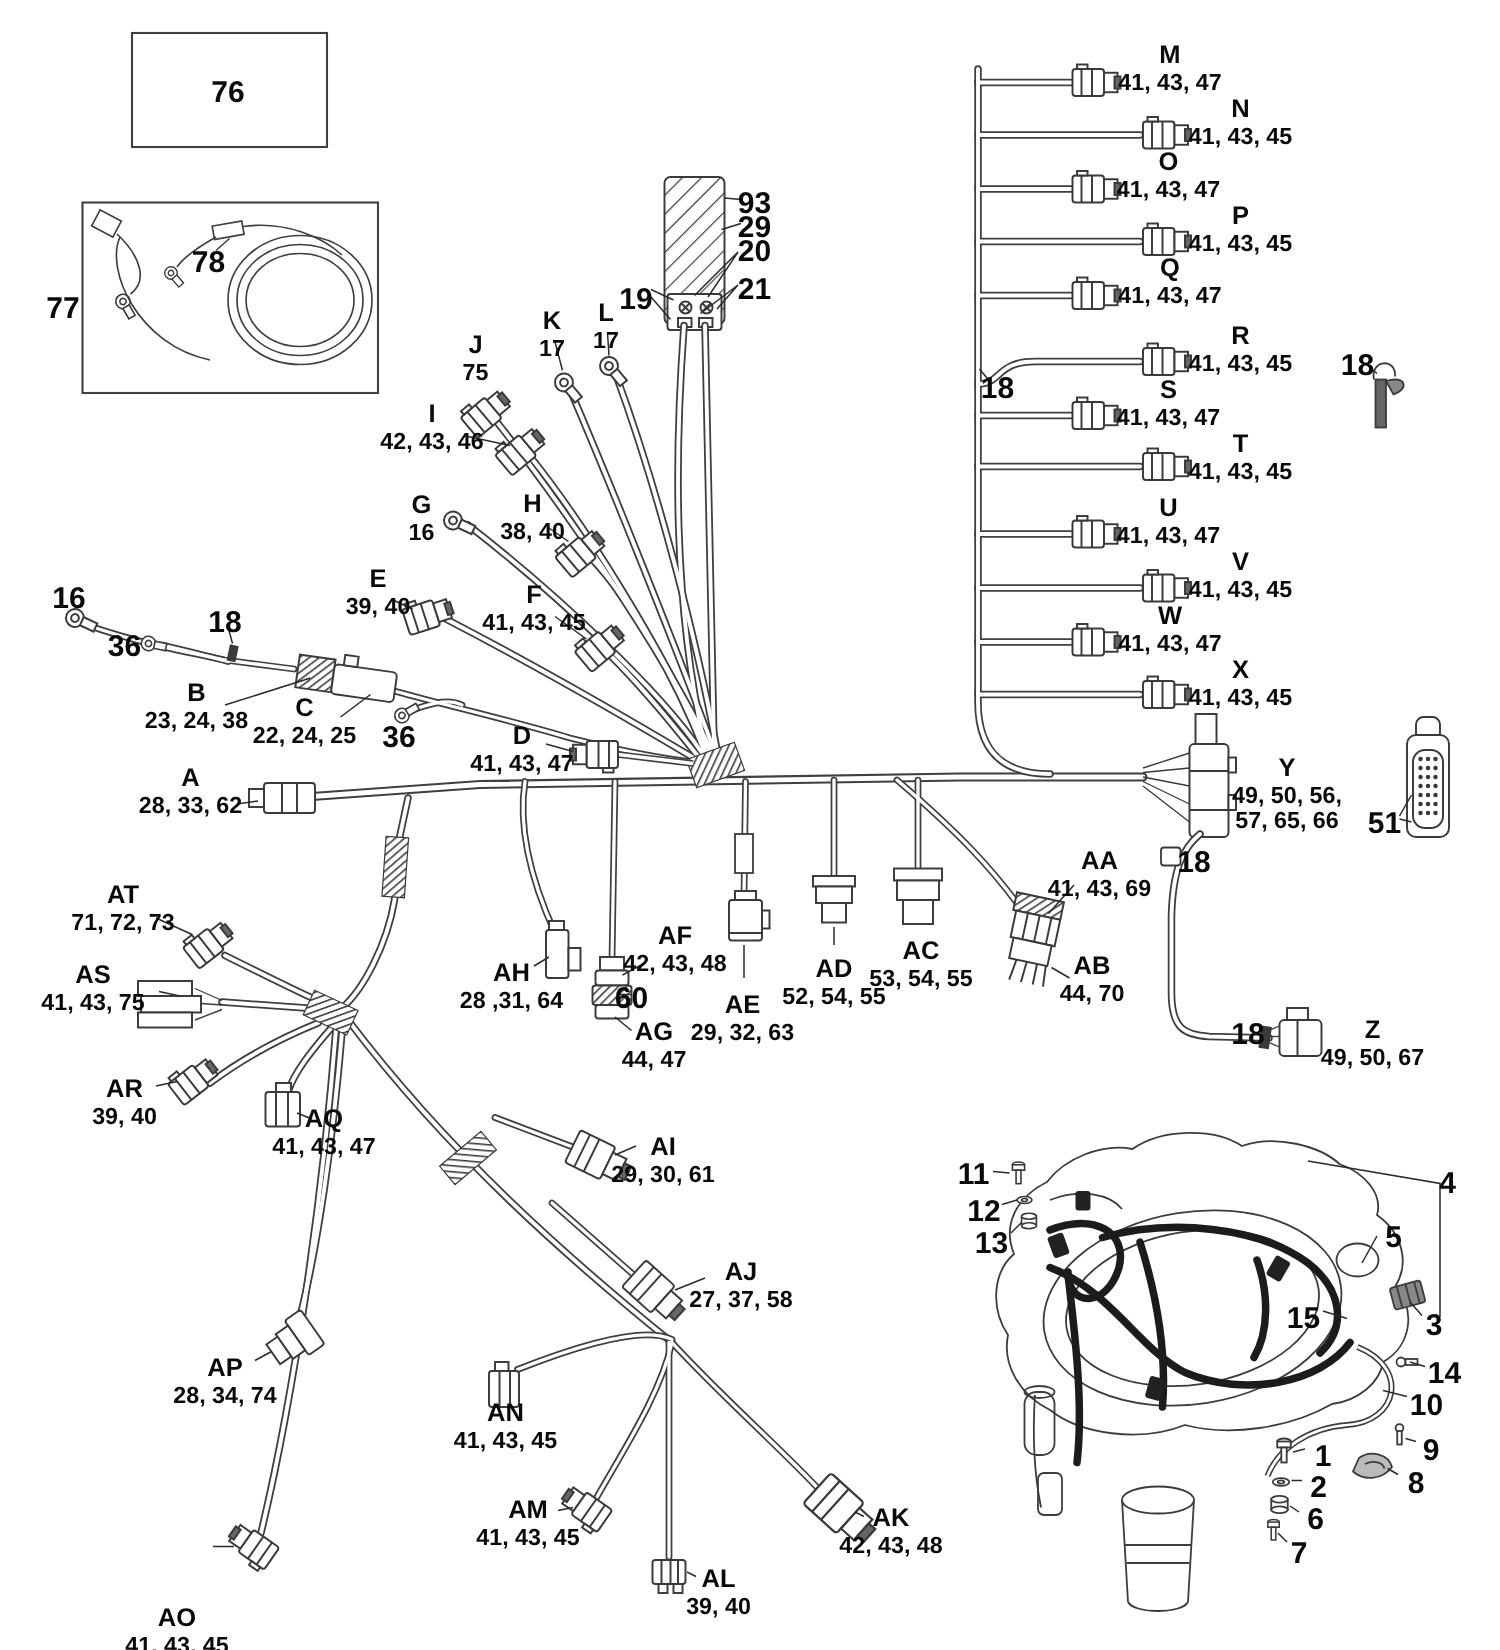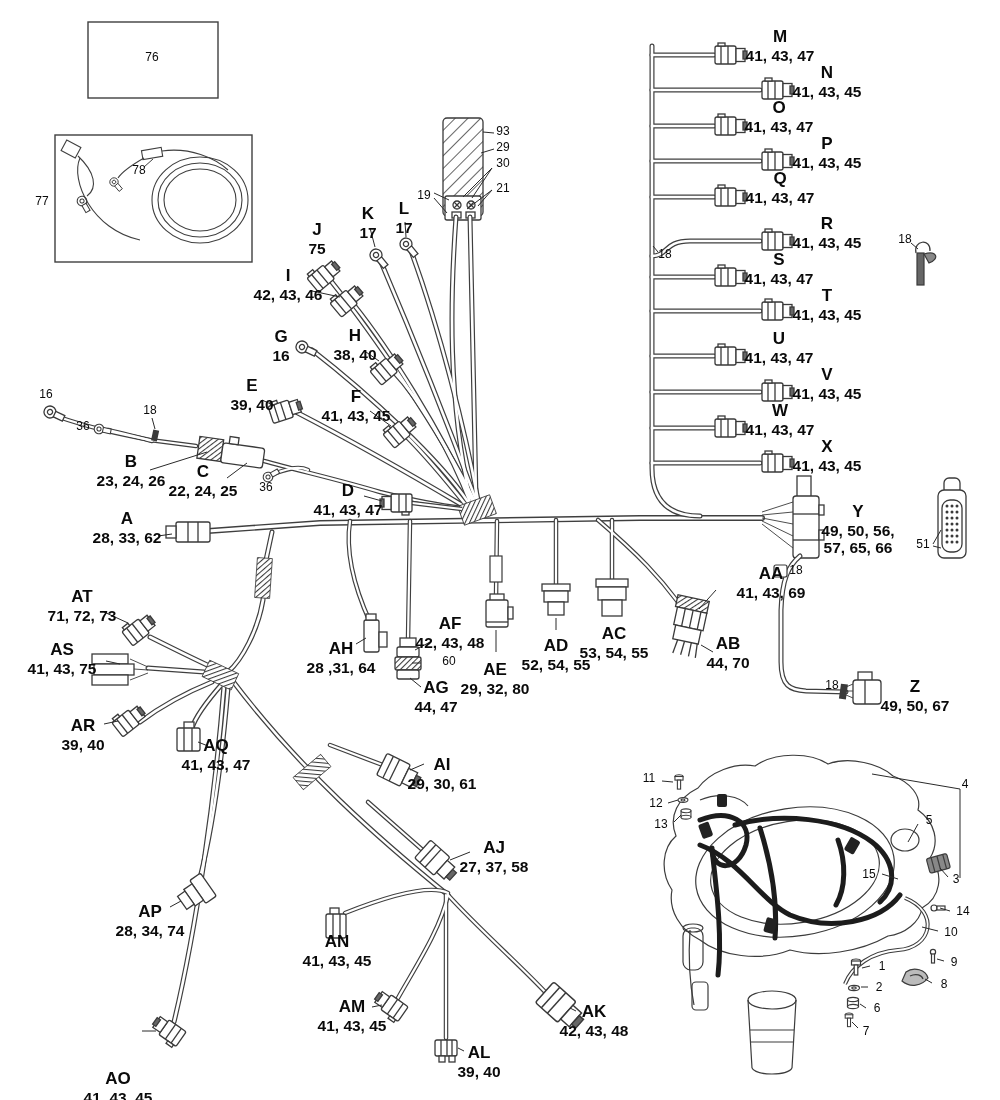--- a/index.html
+++ b/index.html
@@ -3,21 +3,21 @@
 <meta charset="utf-8">
 <style>
   html,body{margin:0;padding:0;background:#fff;}
   .stage{position:relative;width:1000px;height:1100px;background:#fff;overflow:hidden;
          font-family:"Liberation Sans",sans-serif;}
   .stage svg{position:absolute;left:0;top:0;}
   .co{position:absolute;transform:translateX(-50%);text-align:center;color:#0a0a0a;
       font-weight:bold;line-height:1.1;white-space:nowrap;}
   .co .l{font-size:17px;}
   .co .r{font-size:15.5px;}
-  .single{font-size:12px;font-weight:normal;}
+  .single{font-size:20px;font-weight:bold;}
 </style>
 </head>
 <body>
 
 <div class="stage">
 
 <svg width="1000" height="1100" viewBox="0 0 1000 1100">
 <defs>
   <pattern id="hx" width="9" height="9" patternUnits="userSpaceOnUse" patternTransform="rotate(45)">
     <rect width="9" height="9" fill="#fff"></rect>
@@ -644,39 +644,39 @@
     </div>
 <div class="co" style="left:858px;top:503px">
       <div class="l">Y</div>
       <div class="r">49, 50, 56,</div>
       <div class="r">57, 65, 66</div>
     </div>
 <div class="co" style="left:915px;top:678px">
       <div class="l">Z</div>
       <div class="r">49, 50, 67</div>
     </div>
-<div class="co" style="left:771px;top:565px">
+<div class="co" style="left:733px;top:565px">
       <div class="l">AA</div>
       <div class="r">41, 43, 69</div>
     </div>
 <div class="co" style="left:728px;top:635px">
       <div class="l">AB</div>
       <div class="r">44, 70</div>
     </div>
 <div class="co" style="left:614px;top:625px">
       <div class="l">AC</div>
       <div class="r">53, 54, 55</div>
     </div>
 <div class="co" style="left:556px;top:637px">
       <div class="l">AD</div>
       <div class="r">52, 54, 55</div>
     </div>
 <div class="co" style="left:495px;top:661px">
       <div class="l">AE</div>
-      <div class="r">29, 32, 80</div>
+      <div class="r">29, 32, 63</div>
     </div>
 <div class="co" style="left:450px;top:615px">
       <div class="l">AF</div>
       <div class="r">42, 43, 48</div>
     </div>
 <div class="co" style="left:436px;top:679px">
       <div class="l">AG</div>
       <div class="r">44, 47</div>
     </div>
 <div class="co" style="left:341px;top:640px">
@@ -730,21 +730,21 @@
 <div class="co" style="left:82px;top:588px">
       <div class="l">AT</div>
       <div class="r">71, 72, 73</div>
     </div>
 <div class="co" style="left:127px;top:510px">
       <div class="l">A</div>
       <div class="r">28, 33, 62</div>
     </div>
 <div class="co" style="left:131px;top:453px">
       <div class="l">B</div>
-      <div class="r">23, 24, 26</div>
+      <div class="r">23, 24, 38</div>
     </div>
 <div class="co" style="left:203px;top:463px">
       <div class="l">C</div>
       <div class="r">22, 24, 25</div>
     </div>
 <div class="co" style="left:348px;top:482px">
       <div class="l">D</div>
       <div class="r">41, 43, 47</div>
     </div>
 <div class="co" style="left:252px;top:377px">
@@ -778,21 +778,21 @@
 <div class="co" style="left:404px;top:200px">
       <div class="l">L</div>
       <div class="r">17</div>
     </div>
 
 <div class="co single" style="left:152px;top:51px">76</div>
 <div class="co single" style="left:42px;top:195px">77</div>
 <div class="co single" style="left:139px;top:164px">78</div>
 <div class="co single" style="left:503px;top:125px">93</div>
 <div class="co single" style="left:503px;top:141px">29</div>
-<div class="co single" style="left:503px;top:157px">30</div>
+<div class="co single" style="left:503px;top:157px">20</div>
 <div class="co single" style="left:503px;top:182px">21</div>
 <div class="co single" style="left:424px;top:189px">19</div>
 <div class="co single" style="left:905px;top:233px">18</div>
 <div class="co single" style="left:665px;top:248px">18</div>
 <div class="co single" style="left:796px;top:564px">18</div>
 <div class="co single" style="left:832px;top:679px">18</div>
 <div class="co single" style="left:150px;top:404px">18</div>
 <div class="co single" style="left:46px;top:388px">16</div>
 <div class="co single" style="left:83px;top:420px">36</div>
 <div class="co single" style="left:266px;top:481px">36</div>
@@ -805,15 +805,15 @@
 <div class="co single" style="left:954px;top:956px">9</div>
 <div class="co single" style="left:951px;top:926px">10</div>
 <div class="co single" style="left:963px;top:905px">14</div>
 <div class="co single" style="left:869px;top:868px">15</div>
 <div class="co single" style="left:956px;top:873px">3</div>
 <div class="co single" style="left:965px;top:778px">4</div>
 <div class="co single" style="left:929px;top:814px">5</div>
 <div class="co single" style="left:649px;top:772px">11</div>
 <div class="co single" style="left:656px;top:797px">12</div>
 <div class="co single" style="left:661px;top:818px">13</div>
-<div class="co single" style="left:449px;top:655px">60</div>
+<div class="co single" style="left:421px;top:655px">60</div>
 
 </div>
 
 </body></html>

